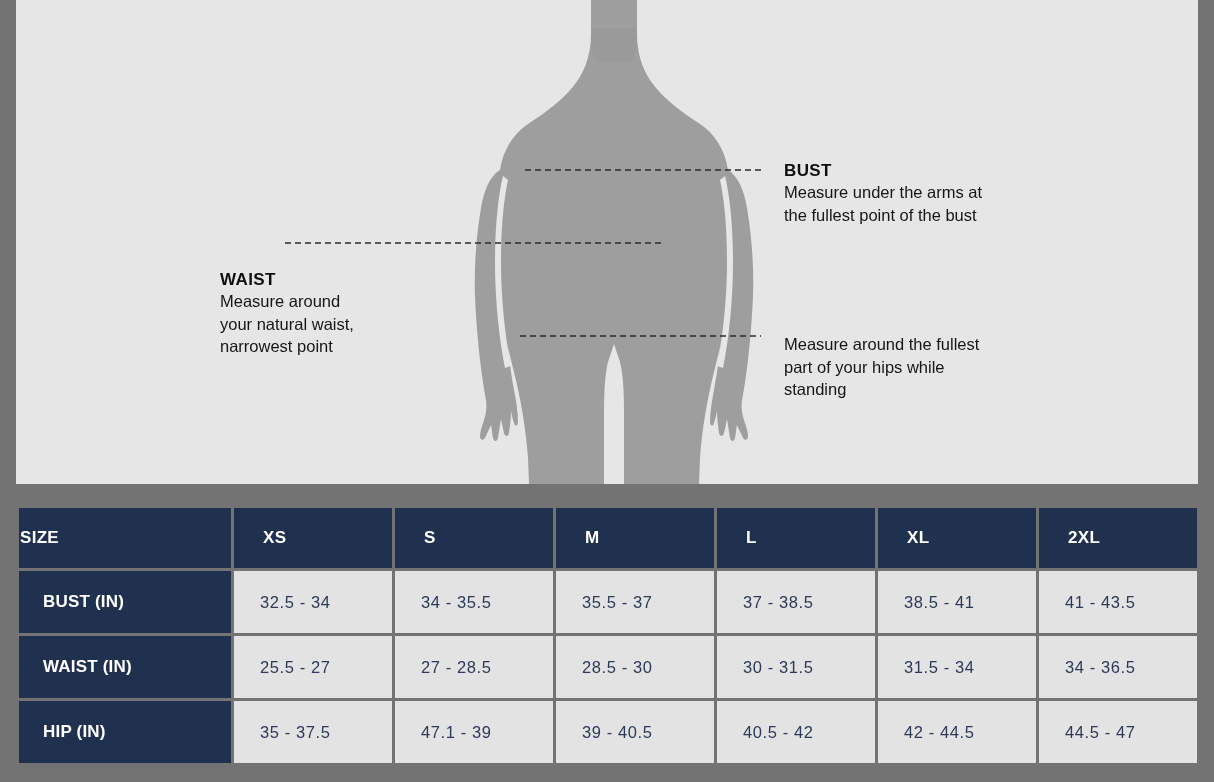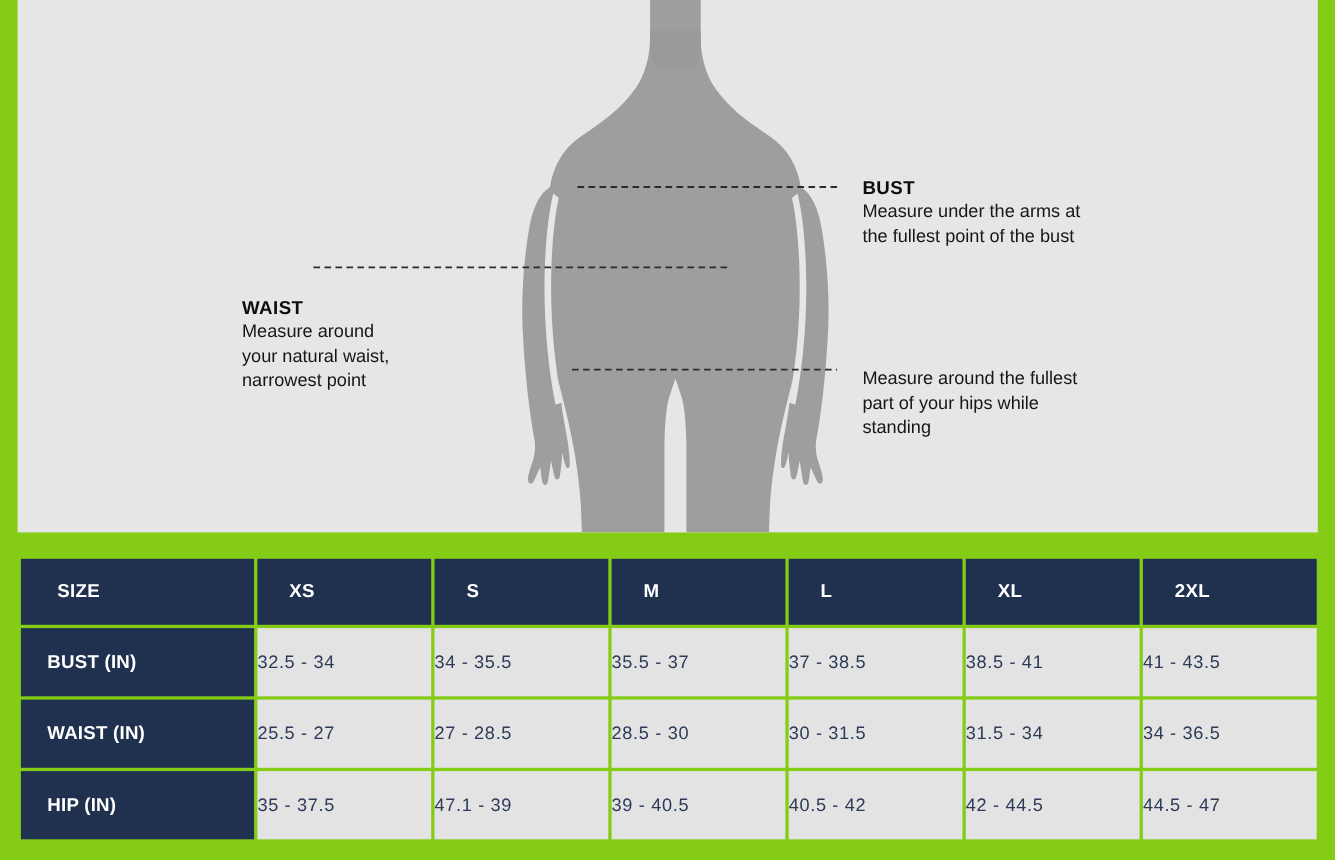--- a/index.html
+++ b/index.html
@@ -11,21 +11,21 @@
     width: 1214px;
     height: 782px;
     font-family: "Liberation Sans", sans-serif;
     overflow: hidden;
   }
 
   #page {
     position: relative;
     width: 1214px;
     height: 782px;
-    background: #84cc16;
+    background: #737373;
   }
 
   
   .diagram-panel {
     position: absolute;
     left: 16px;
     top: 0px;
     width: 1182px;
     height: 484px;
     background: #e6e6e6;
@@ -93,37 +93,38 @@
   }
 
   .hdr-cell {
     background: #20304f;
     color: #ffffff;
     font-size: 17px;
     font-weight: bold;
     letter-spacing: 0.3px;
     padding-left: 29px;
   }
-  .hdr-cell.corner { padding-left: 33px; }
+  .hdr-cell.corner { padding-left: 1px; }
 
   .row-label {
     background: #20304f;
     color: #ffffff;
     font-size: 17px;
     font-weight: bold;
     letter-spacing: 0.2px;
     padding-left: 24px;
     height: 62px;
   }
 
   .data-cell {
     background: #e3e3e3;
     color: #2c3a57;
     font-size: 16.5px;
     letter-spacing: 0.6px;
+    padding-left: 26px;
     height: 62px;
   }
 </style>
 </head>
 <body>
 
 <div id="page">
 
   <div class="diagram-panel">
 

